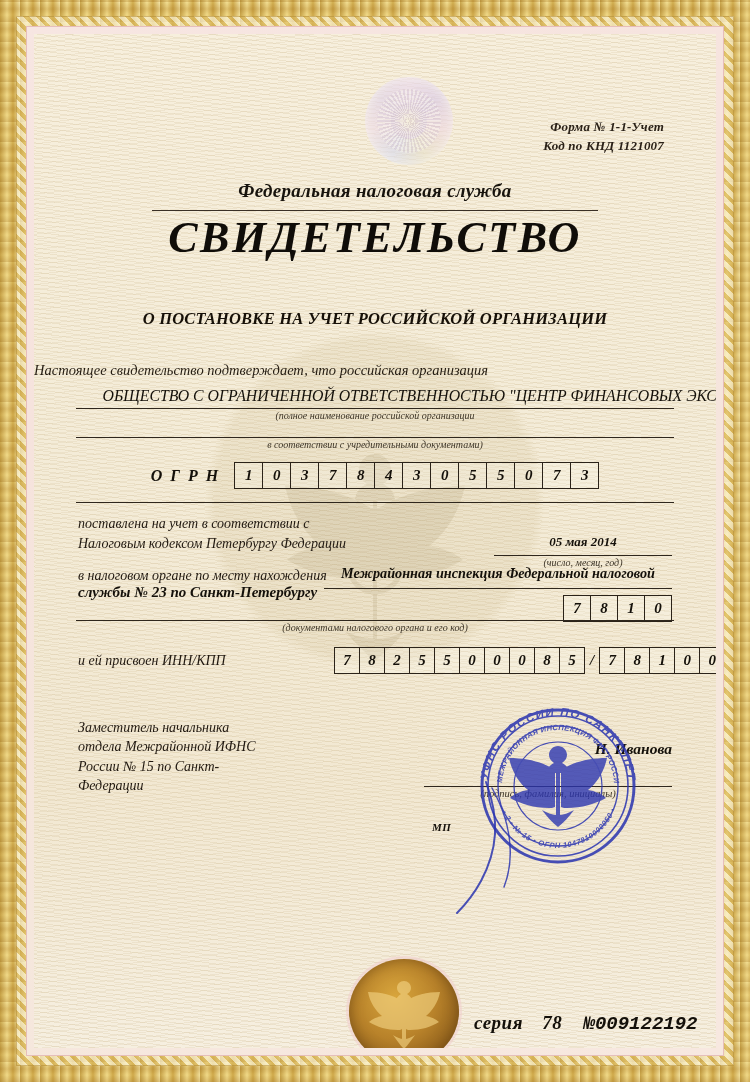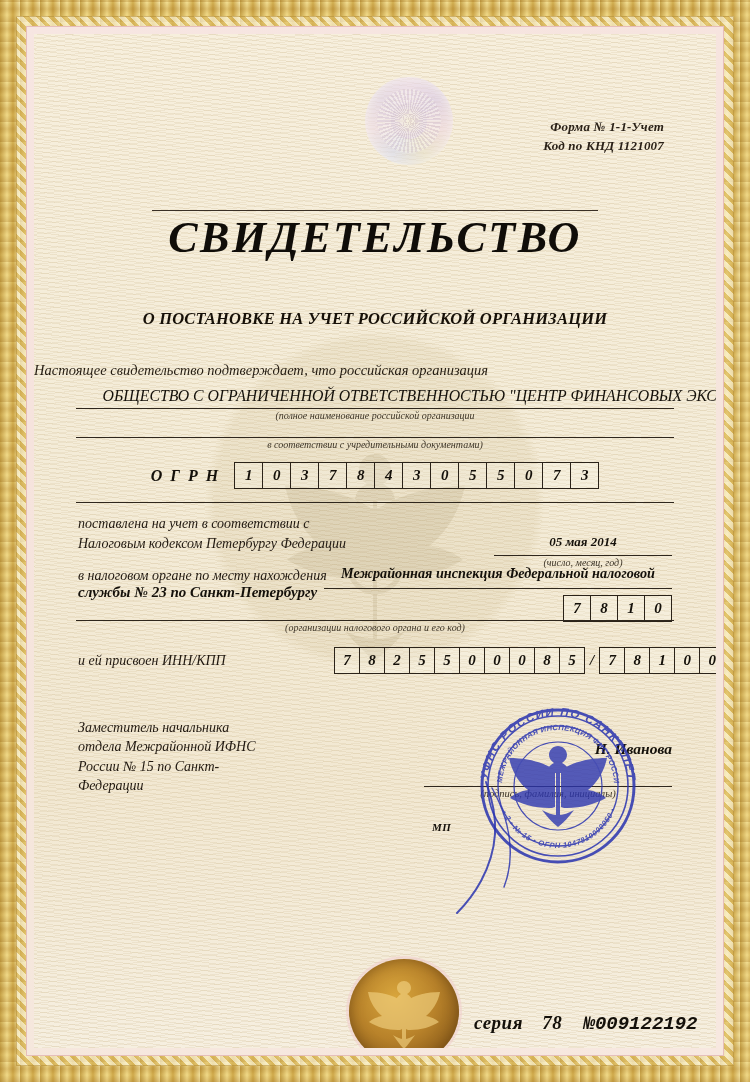--- a/index.html
+++ b/index.html
@@ -264,20 +264,21 @@
 
       <div class="hologram">
         <div class="holo-core"></div>
       </div>
 
       <div class="form-code">
         <div>Форма № 1-1-Учет</div>
         <div>Код по КНД 1121007</div>
       </div>
 
+      <div class="agency">Федеральная налоговая служба</div>
       <div class="rule-agency"></div>
       <div class="big-title">СВИДЕТЕЛЬСТВО</div>
 
       <div class="subtitle">
         <div>О ПОСТАНОВКЕ НА УЧЕТ РОССИЙСКОЙ ОРГАНИЗАЦИИ</div>
       </div>
       <div class="confirm">Настоящее свидетельство подтверждает, что российская организация</div>
 
       <div class="orgname">ОБЩЕСТВО С ОГРАНИЧЕННОЙ ОТВЕТСТВЕННОСТЬЮ "ЦЕНТР ФИНАНСОВЫХ ЭКСПЕРТИЗ"</div>
       <div class="rule1"></div>
@@ -317,21 +318,21 @@
       <div class="rule4"></div>
 
       <div class="reg-l4">службы № 23 по Санкт-Петербургу</div>
       <div class="code-boxes boxes" id="authority-code-boxes">
           <span class="cell" style="width: 26px;">7</span>
           <span class="cell" style="width: 26px;">8</span>
           <span class="cell" style="width: 26px;">1</span>
           <span class="cell" style="width: 26px;">0</span>
         </div>
       <div class="rule5"></div>
-      <div class="cap-org">(организации налогового органа и его код)</div>
+      <div class="cap-org">(документами налогового органа и его код)</div>
 
       <div class="inn-label">и ей присвоен ИНН/КПП</div>
       <div class="inn-row">
         <span class="boxes" id="inn-boxes">
             <span class="cell" style="width: 24px;">7</span>
             <span class="cell" style="width: 24px;">8</span>
             <span class="cell" style="width: 24px;">2</span>
             <span class="cell" style="width: 24px;">5</span>
             <span class="cell" style="width: 24px;">5</span>
             <span class="cell" style="width: 24px;">0</span>

